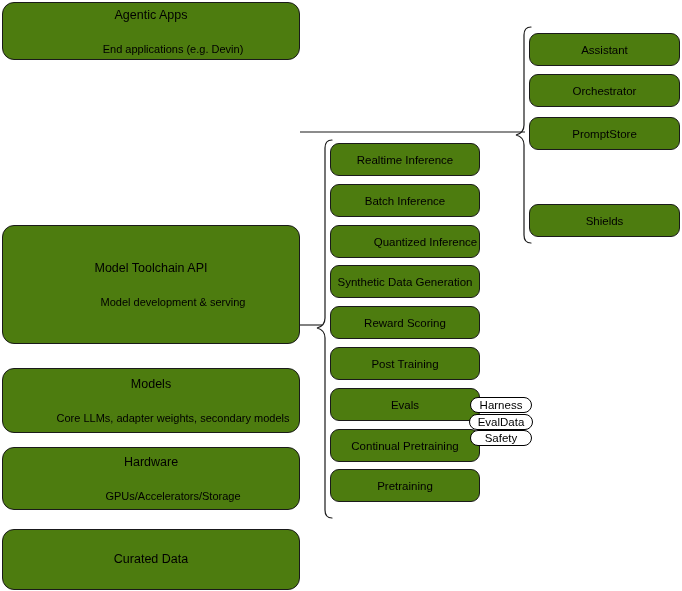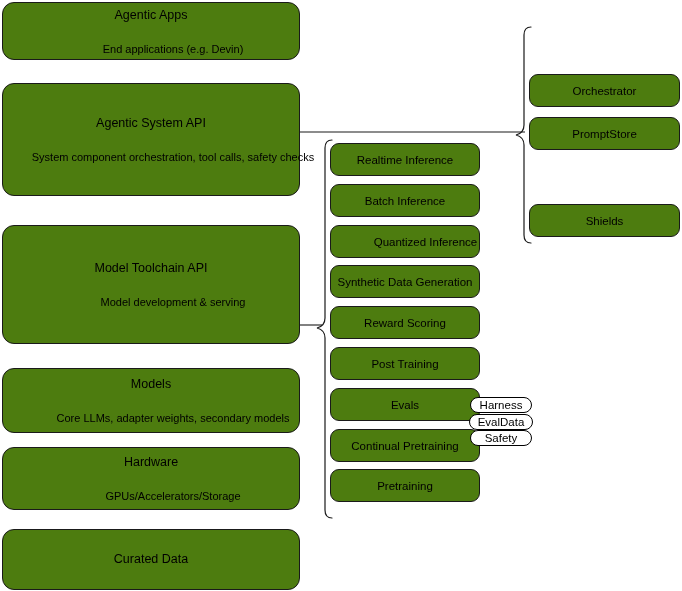--- a/index.html
+++ b/index.html
@@ -95,24 +95,20 @@
 </head>
 <body>
 
 <div id="canvas">
 
   <div class="box layer-box" style="top:2px; height:58px;">
     <div class="title">Agentic Apps</div>
     <div class="subtitle">End applications (e.g. Devin)</div>
   </div>
 
-  <div class="box layer-box" style="top:83px; height:113px;">
-    <div class="title">Agentic System API</div>
-    <div class="subtitle">System component orchestration, tool calls, safety checks</div>
-  </div>
 
   <div class="box layer-box" style="top:225px; height:119px;">
     <div class="title">Model Toolchain API</div>
     <div class="subtitle">Model development &amp; serving</div>
   </div>
 
   <div class="box layer-box" style="top:368px; height:65px;">
     <div class="title">Models</div>
     <div class="subtitle">Core LLMs, adapter weights, secondary models</div>
   </div>
@@ -181,20 +177,23 @@
   <div class="pill" style="left:470px; top:377px; width:62px;">
     <span>Harness</span>
   </div>
   <div class="pill" style="left:469px; top:394px; width:64px;">
     <span>EvalData</span>
   </div>
   <div class="pill" style="left:470px; top:410px; width:62px;">
     <span>Safety</span>
   </div>
 
+  <div class="box item-box right-box" style="top:33px;">
+    <div class="title">Assistant</div>
+  </div>
   <div class="box item-box right-box" style="top:74px;">
     <div class="title">Orchestrator</div>
   </div>
   <div class="box item-box right-box" style="top:117px;">
     <div class="title">PromptStore</div>
   </div>
   <div class="box item-box right-box" style="top:204px;">
     <div class="title">Shields</div>
   </div>
 

